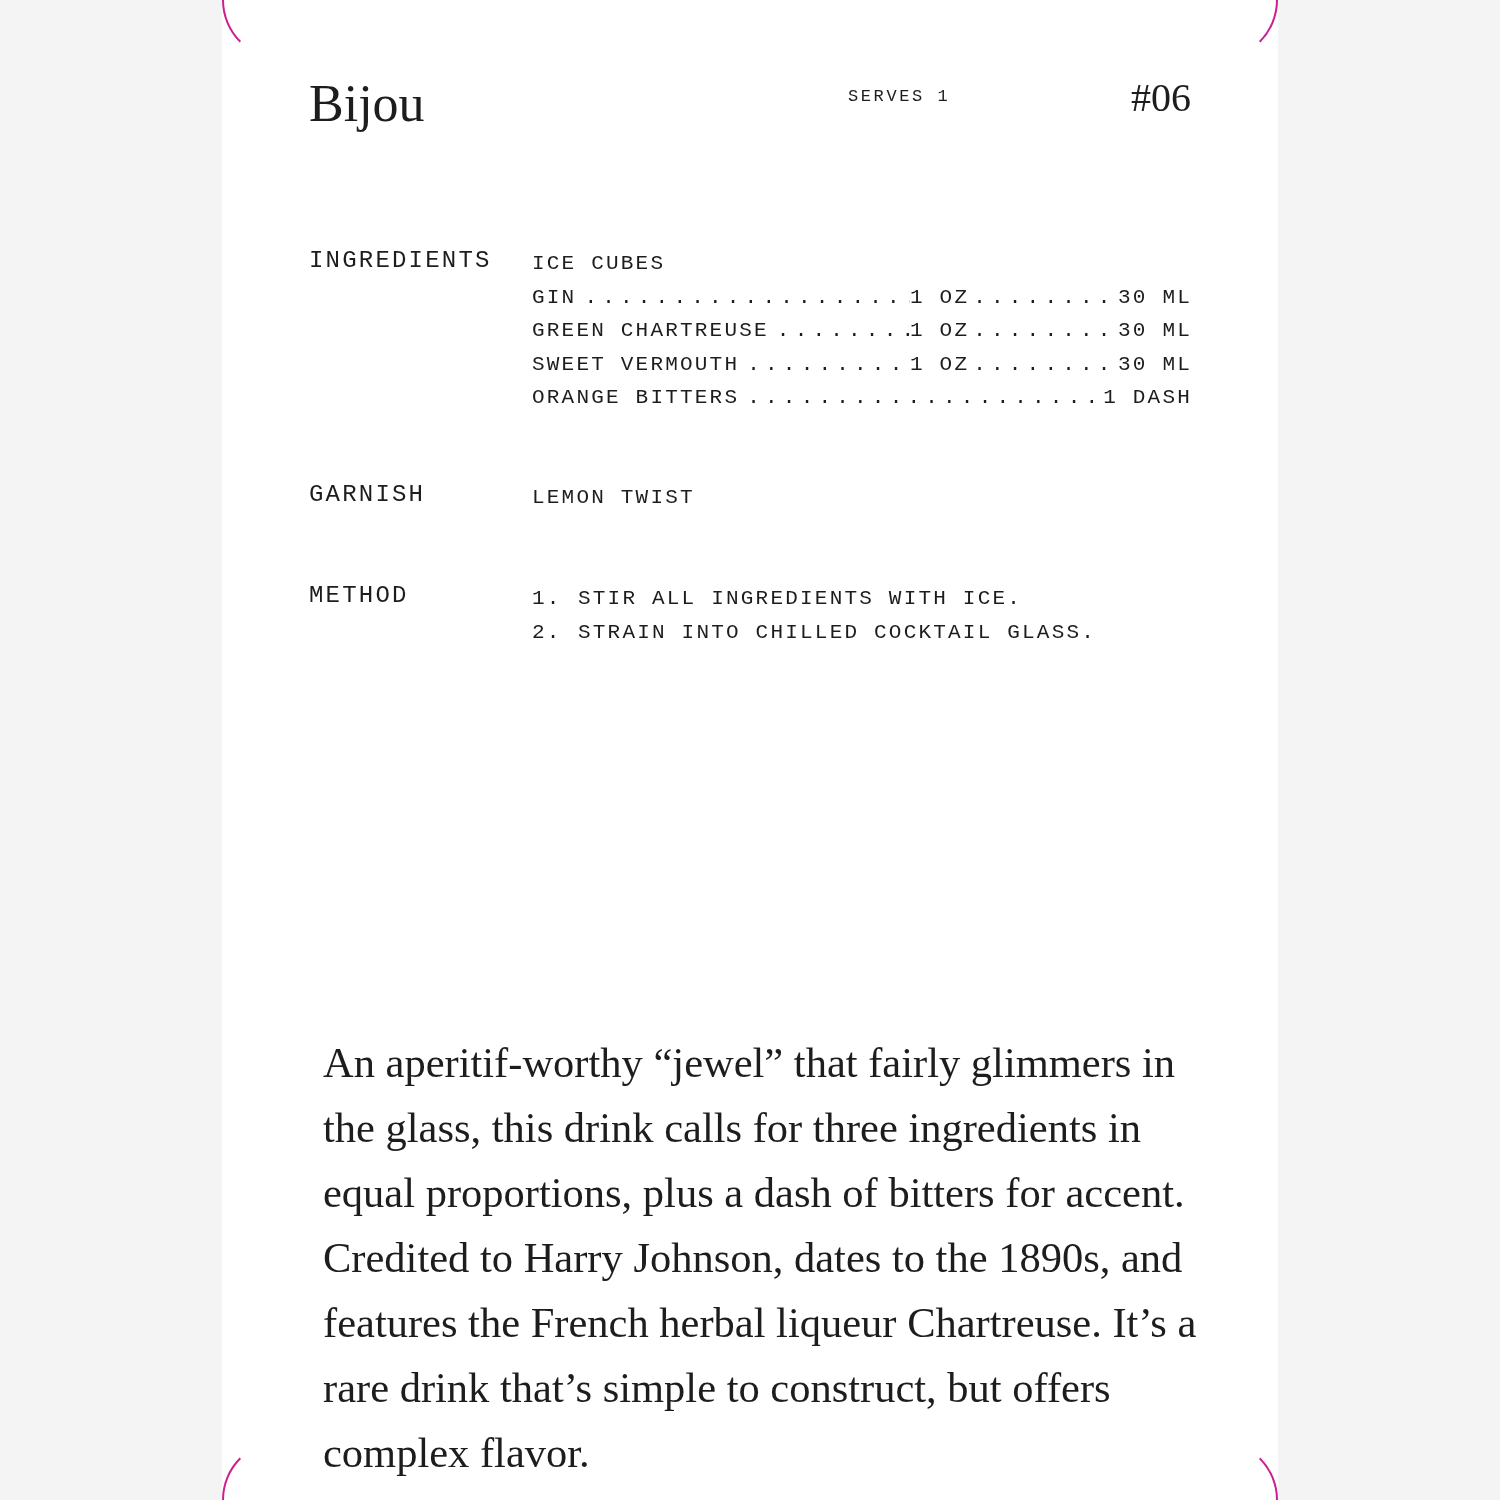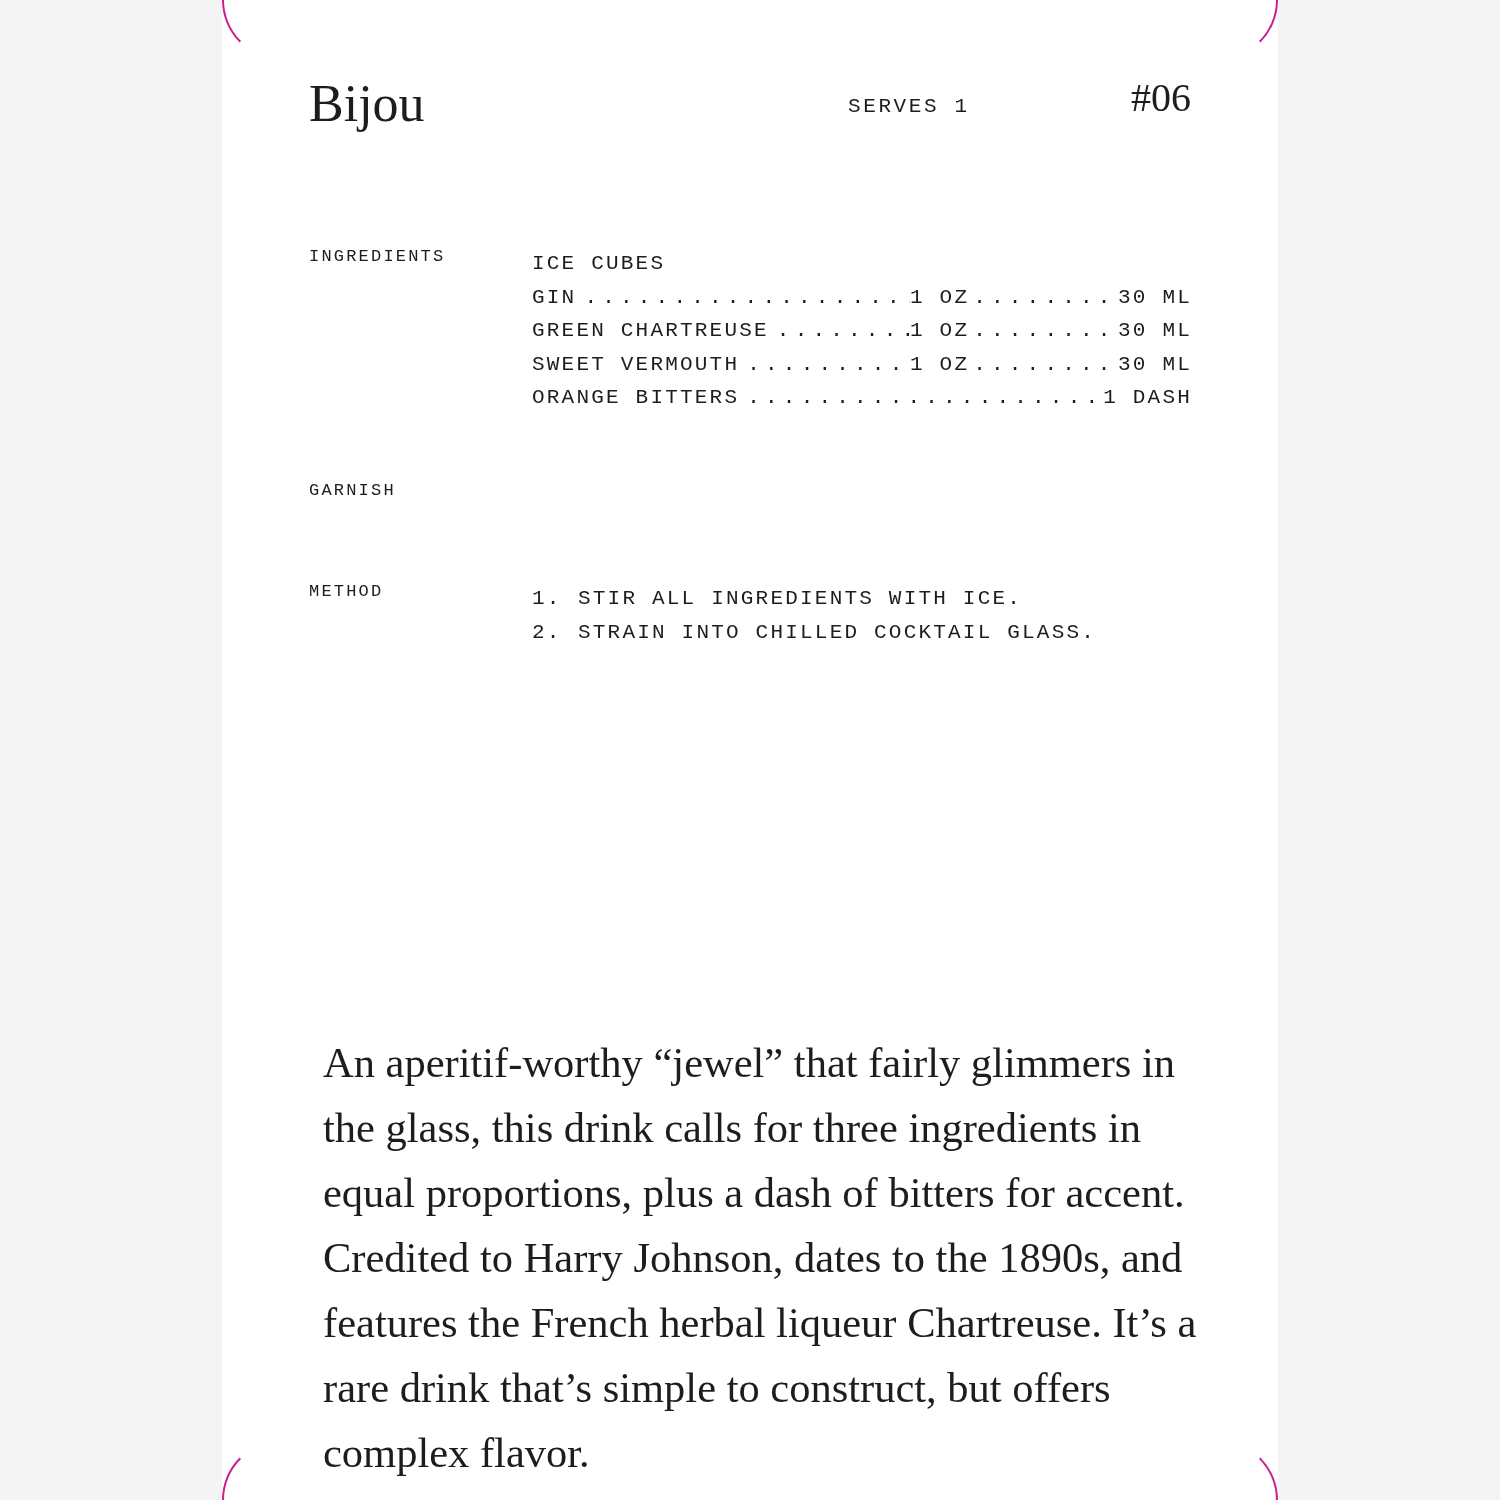--- a/index.html
+++ b/index.html
@@ -30,30 +30,30 @@
       left: 222px; top: 0;
       width: 1056px; height: 1500px;
     }
     .serif { font-family: "Liberation Serif", "DejaVu Serif", serif; color: #1d1d1d; }
     .mono { font-family: "Liberation Mono", "DejaVu Sans Mono", monospace; color: #1d1d1d; }
     .title {
       position: absolute; left: 87px; top: 74px;
       font-size: 52px; font-weight: normal; margin: 0;
     }
     .serves {
-      position: absolute; left: 626px; top: 95px;
-      font-size: 21px; letter-spacing: 2.6px;
+      position: absolute; left: 626px; top: 87px;
+      font-size: 17px; letter-spacing: 2.6px;
     }
     .number {
       position: absolute; right: 87px; top: 74px;
       font-size: 40px;
     }
     .section-label {
       position: absolute; left: 87px;
-      font-size: 17px; letter-spacing: 2.2px;
+      font-size: 24px; letter-spacing: 2.2px;
     }
     .section-body {
       position: absolute; left: 310px; width: 660px;
       font-size: 21px; letter-spacing: 2.2px;
     }
     .line {
       height: 33.5px; line-height: 33.5px;
       display: flex; white-space: nowrap;
     }
     .col-name { width: 378px; display: flex; overflow: hidden; }
@@ -128,20 +128,25 @@
         </span>
     </div>
     <div class="line">
       <span class="txt">ORANGE BITTERS</span>
       <span class="bitters-dots">................................................................</span>
       <span class="right">1 DASH</span>
     </div>
   </div>
 
   <div class="section-label mono" style="top:481px;">GARNISH</div>
+  <div class="section-body mono" style="top:481px;">
+    <div class="line">
+        <span>LEMON TWIST</span>
+      </div>
+  </div>
 
   <div class="section-label mono" style="top:582px;">METHOD</div>
   <div class="section-body mono" style="top:582px;">
     <div class="method-step"><span class="step-num">1.</span><span>STIR ALL INGREDIENTS WITH ICE.</span></div>
     <div class="method-step"><span class="step-num">2.</span><span>STRAIN INTO CHILLED COCKTAIL GLASS.</span></div>
   </div>
 
   <p class="description serif">An aperitif-worthy “jewel” that fairly glimmers in the glass, this drink calls for three ingredients in equal proportions, plus a dash of bitters for accent. Credited to Harry Johnson, dates to the 1890s, and features the French herbal liqueur Chartreuse. It’s a rare drink that’s simple to construct, but offers complex flavor.</p>
 </div>
 

